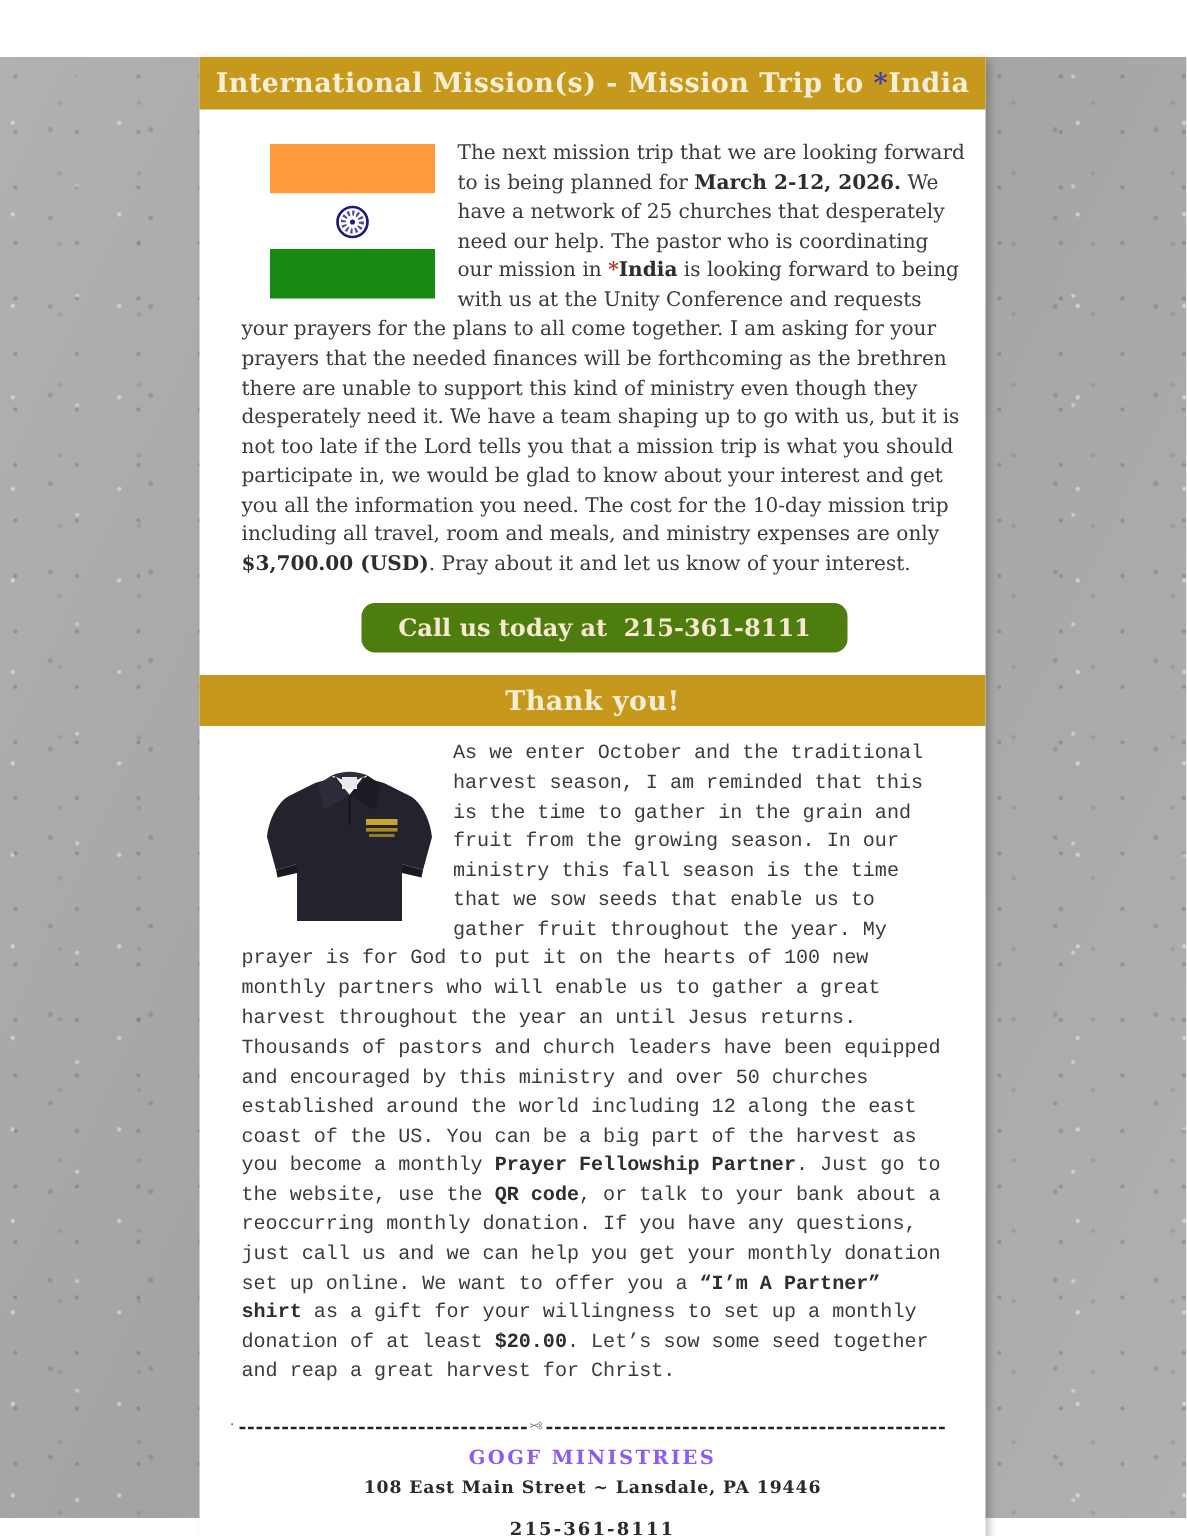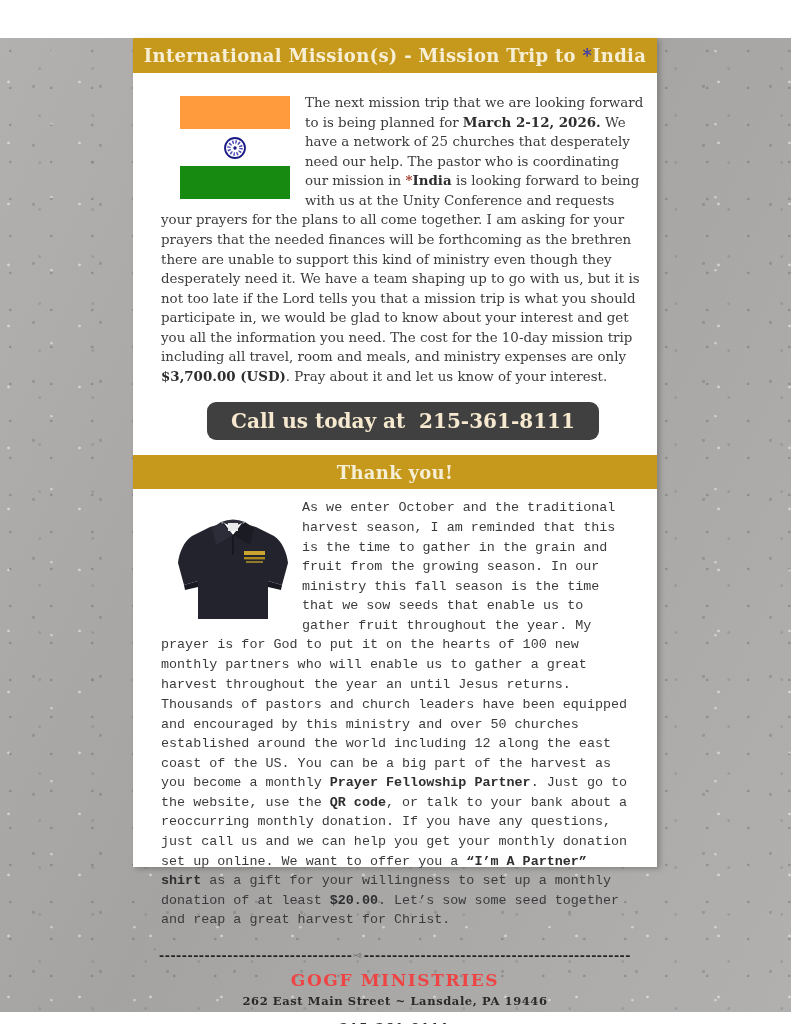--- a/index.html
+++ b/index.html
@@ -16,21 +16,21 @@
       radial-gradient(circle at 25% 35%, rgba(70,70,70,.28) 1px, transparent 1.7px),
       radial-gradient(circle at 75% 65%, rgba(105,105,105,.25) 1px, transparent 1.9px),
       radial-gradient(circle at 50% 82%, rgba(60,60,60,.2) 1.2px, transparent 2.1px),
       radial-gradient(circle at 12% 72%, rgba(255,255,255,.45) 1px, transparent 1.8px),
       radial-gradient(circle at 62% 18%, rgba(255,255,255,.4) 1px, transparent 1.7px),
       linear-gradient(115deg, rgba(255,255,255,.06), rgba(0,0,0,.05) 45%, rgba(255,255,255,.05));
     background-size:41px 37px,53px 47px,67px 59px,71px 61px,83px 73px,100% 100%;
   }
   
   .page{
-    position:absolute;left:133px;top:38px;width:524px;height:829px;
+    position:absolute;left:133px;top:38px;width:524px;height:987px;
     background:#ffffff;box-shadow:3px 2px 5px rgba(0,0,0,.22);
   }
   .banner{
     height:35px;background:#C6991C;color:#F6EFD5;
     display:flex;align-items:center;justify-content:center;
     font-weight:bold;font-size:18px;letter-spacing:.3px;white-space:pre;
   }
   .banner .ast{color:#3D3DAE;font-weight:bold;}
   .sec1{padding:20px 12px 9px 28px;}
   .flag{
@@ -38,33 +38,33 @@
   }
   .flag .saffron{height:33px;background:#FF9A3D;}
   .flag .mid{height:37px;display:flex;align-items:center;justify-content:center;background:#ffffff;}
   .flag .green{height:33px;background:#178A12;}
   .para{
     font-size:13.4px;line-height:1.46;color:#3B3B3D;text-align:left;margin:0;
   }
   .para b{color:#2E2E31;}
   .red-ast{color:#A5382A;font-weight:bold;}
   .cta{
-    display:block;margin:16px auto 6px auto;background:#404040;color:#F6E9CF;
+    display:block;margin:16px auto 6px auto;background:#4d7c0f;color:#F6E9CF;
     border:none;border-radius:9px;padding:7px 24px;cursor:pointer;
-    font-family:"DejaVu Serif","Liberation Serif",serif;font-weight:bold;font-size:20px;
+    font-family:"DejaVu Serif","Liberation Serif",serif;font-weight:bold;font-size:16px;
     white-space:pre;
   }
   .sec2{padding:9px 28px 4px 28px;font-family:Liberation Mono, monospace;}
   .shirt{float:left;width:118px;height:124px;margin:3px 10px 2px 13px;background:#ffffff;}
   .formarea{padding:14px 26px 0 26px;color:#1F1F1F;position:relative;}
   .cutline{
     text-align:center;font-weight:bold;font-size:12.5px;letter-spacing:.5px;color:#222;
     white-space:nowrap;display:flex;align-items:center;justify-content:center;gap:1px;
   }
-  .org{ text-align:center;font-weight:bold;font-size:17px;letter-spacing:1.6px;margin-top:7px;color:#ef4444;}
+  .org{ text-align:center;font-weight:bold;font-size:13px;letter-spacing:1.6px;margin-top:7px;color:#8b5cf6;}
   .addr{text-align:center;font-size:11.5px;letter-spacing:.6px;font-weight:bold;color:#2a2a2a;margin-top:4px;}
   .phone{text-align:center;font-size:12px;letter-spacing:1.4px;font-weight:bold;color:#2a2a2a;margin-top:14px;}
   .links{text-align:center;font-size:12.3px;font-weight:bold;margin-top:15px;white-space:pre;color:#222;}
   .links a{color:#1212D2;text-decoration:underline;cursor:pointer;}
   .dot{position:absolute;left:20px;top:902px;font-size:11px;color:#777;}
   svg{display:block;}
 </style>
 </head>
 <body>
 
@@ -123,21 +123,21 @@
       <svg width="27" height="15" viewBox="0 0 27 15">
         <line x1="1" y1="3.5" x2="17" y2="10.5" stroke="#555" stroke-width="1.4"></line>
         <line x1="1" y1="10.5" x2="17" y2="3.5" stroke="#555" stroke-width="1.4"></line>
         <circle cx="21" cy="3.6" r="2.7" fill="none" stroke="#555" stroke-width="1.3"></circle>
         <circle cx="21" cy="11" r="2.7" fill="none" stroke="#555" stroke-width="1.3"></circle>
       </svg>
       <span>-----------------------------------------------</span>
     </div>
 
     <div class="org">GOGF MINISTRIES</div>
-    <div class="addr">262 East Main Street ~ Lansdale, PA  19446</div>
+    <div class="addr">108 East Main Street ~ Lansdale, PA  19446</div>
     <div class="phone">215-361-8111</div>
 
     <div class="links"><a>www.gogfministries.org</a><span>   ***    email: </span><a>info@gogfministries.org</a></div>
 
   </div>
 
   <div class="dot">.</div>
 </div>
 
 </body></html>

